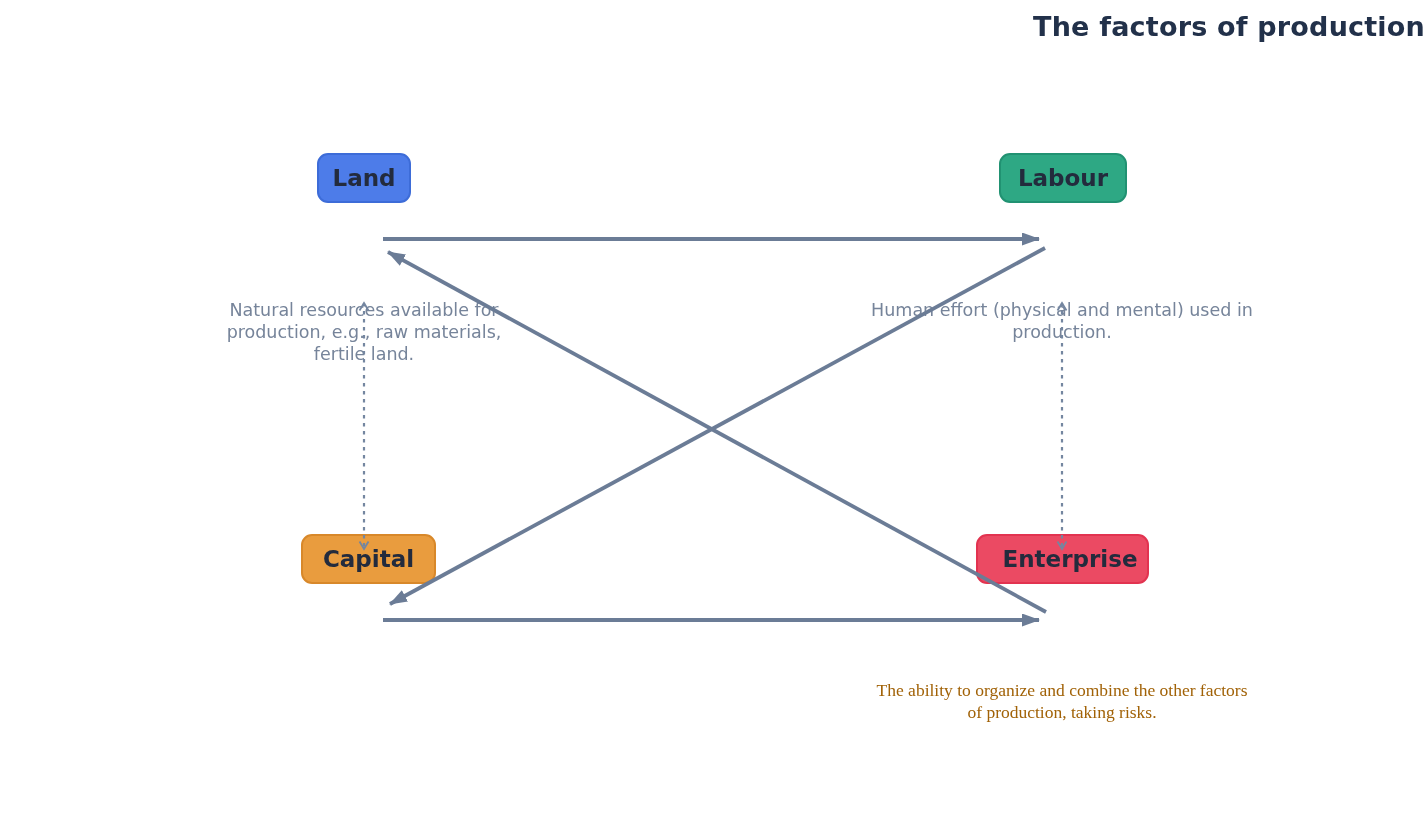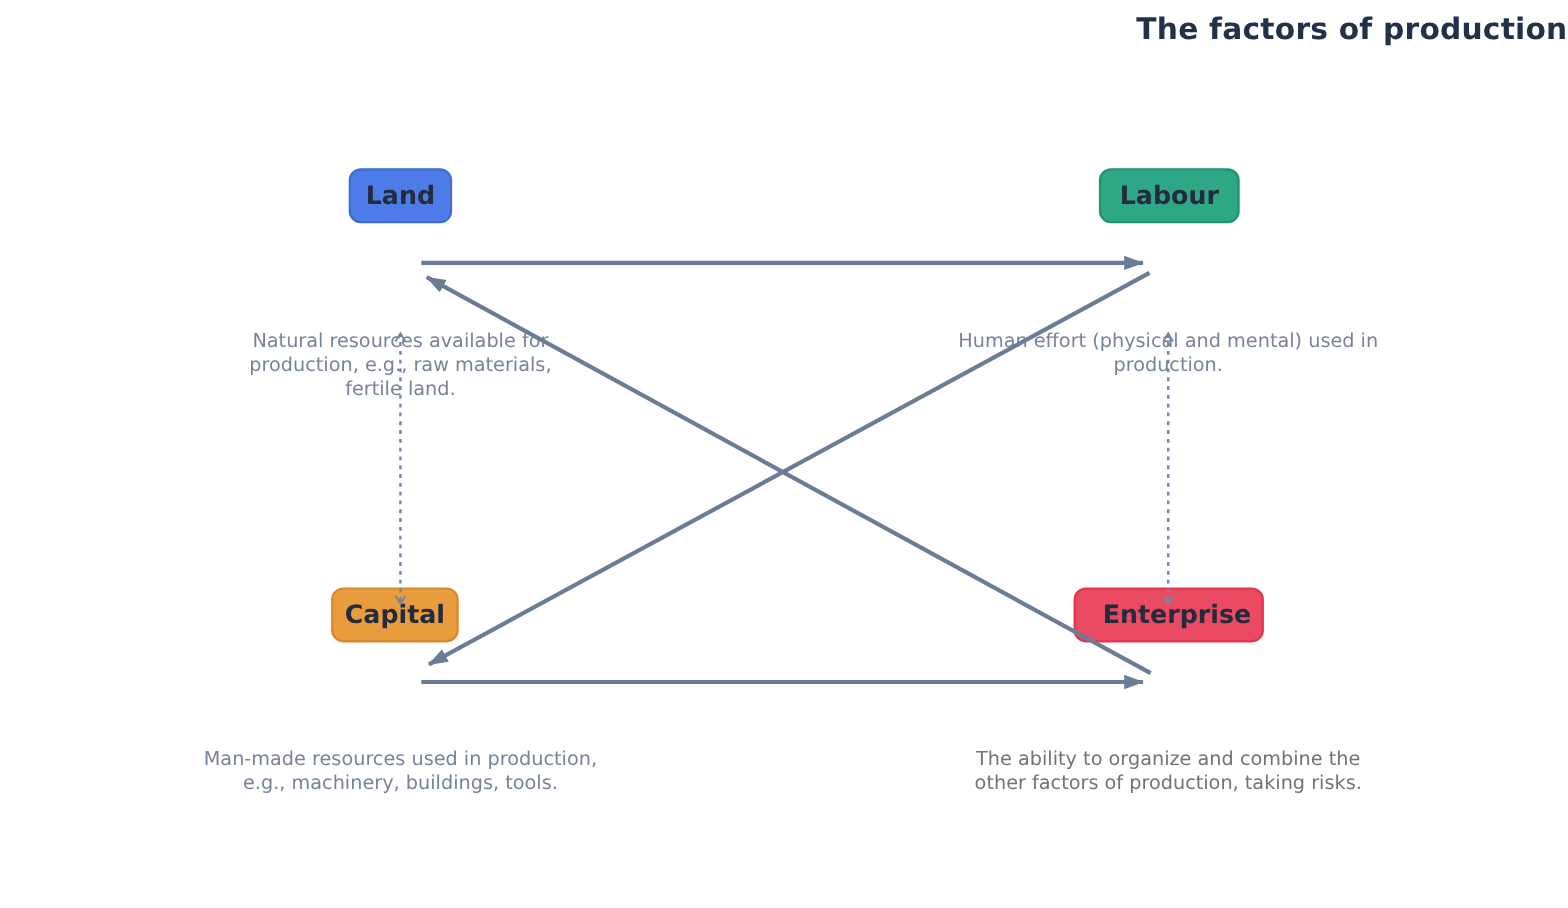--- a/index.html
+++ b/index.html
@@ -56,35 +56,34 @@
   <div class="title" style="color: rgb(34, 49, 74);">The factors of production</div>
 
   <div class="node" style="left: 317px; top: 153px; width: 94px; height: 50px; background: rgb(77, 124, 233); border-color: rgb(61, 108, 216); color: rgb(35, 43, 61);">
     <span>Land</span>
   </div>
 
   <div class="node" style="left: 999px; top: 153px; width: 128px; height: 50px; background: rgb(46, 168, 132); border-color: rgb(33, 146, 114); color: rgb(35, 43, 61);">
     <span>Labour</span>
   </div>
 
-  <div class="node" style="left: 301px; top: 534px; width: 116px; height: 50px; background: rgb(233, 156, 62); border-color: rgb(216, 136, 42); color: rgb(35, 43, 61);">
+  <div class="node" style="left: 301px; top: 534px; width: 135px; height: 50px; background: rgb(233, 156, 62); border-color: rgb(216, 136, 42); color: rgb(35, 43, 61);">
     <span>Capital</span>
   </div>
 
   <div class="node" style="left: 976px; top: 534px; width: 173px; height: 50px; background: rgb(235, 74, 99); border-color: rgb(226, 51, 80); color: rgb(35, 43, 61); padding-left: 15px;">
     <span>Enterprise</span>
   </div>
 
   <div class="desc" style="left: 211px; top: 299px; width: 306px; color: rgb(118, 132, 154);">Natural resources available for production, e.g., raw materials, fertile land.</div>
 
   <div class="desc" style="left: 862px; top: 299px; width: 400px; color: rgb(118, 132, 154);">Human effort (physical and mental) used in production.</div>
 
-  <div class="desc" style="left: 164px; top: 679px; width: 400px; color: rgb(118, 132, 154);">Man-made resources used in production, e.g., machinery, buildings, tools.</div>
 
-  <div class="desc" style="left: 873px; top: 679px; width: 378px; color: #737373;">The ability to organize and combine the other factors of production, taking risks.</div>
+  <div class="desc" style="left: 873px; top: 679px; width: 378px; color: #a16207; font-family: Liberation Serif, serif;">The ability to organize and combine the other factors of production, taking risks.</div>
 
   <svg id="edges" width="1425" height="825" viewBox="0 0 1425 825">
     <defs>
       <marker id="arrowhead" markerUnits="userSpaceOnUse" markerWidth="20" markerHeight="15" refX="17" refY="6.5" orient="auto">
         <path d="M0,0 L18,6.5 L0,13 Z" fill="#6b7c96"></path>
       </marker>
       <marker id="dashhead" markerUnits="userSpaceOnUse" markerWidth="13" markerHeight="13" refX="9.5" refY="6" orient="auto-start-reverse">
         <path d="M2,1.5 L9.5,6 L2,10.5" fill="none" stroke-width="1.8" stroke="#7486a0"></path>
       </marker>
     </defs>

